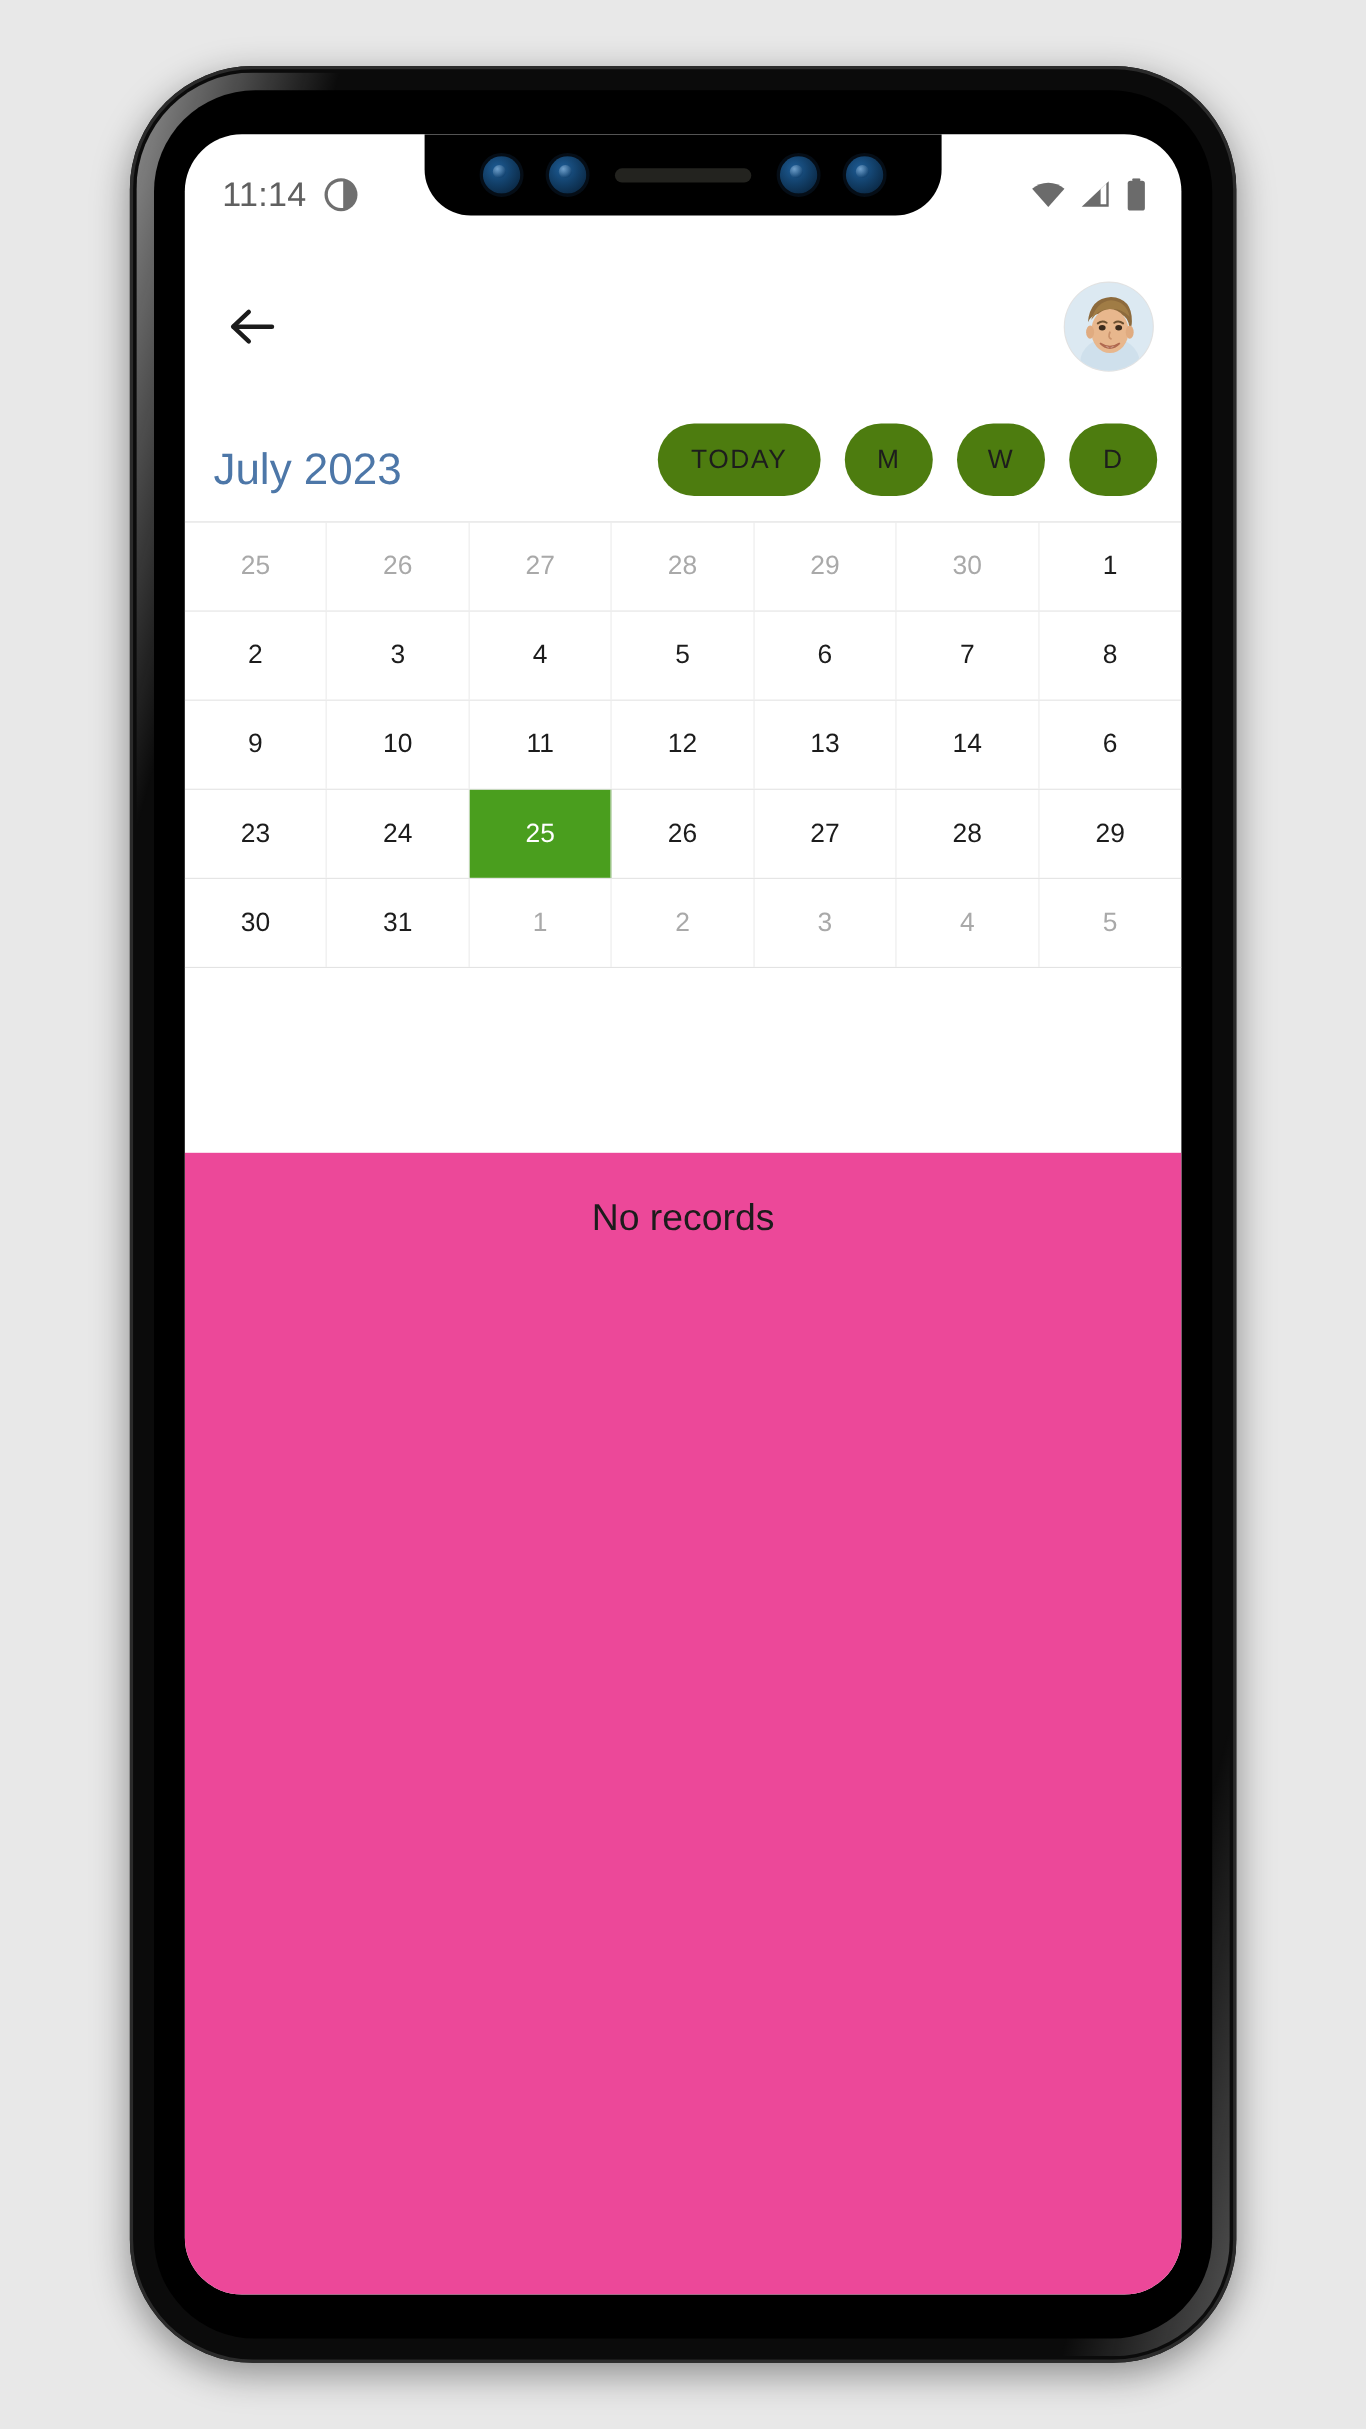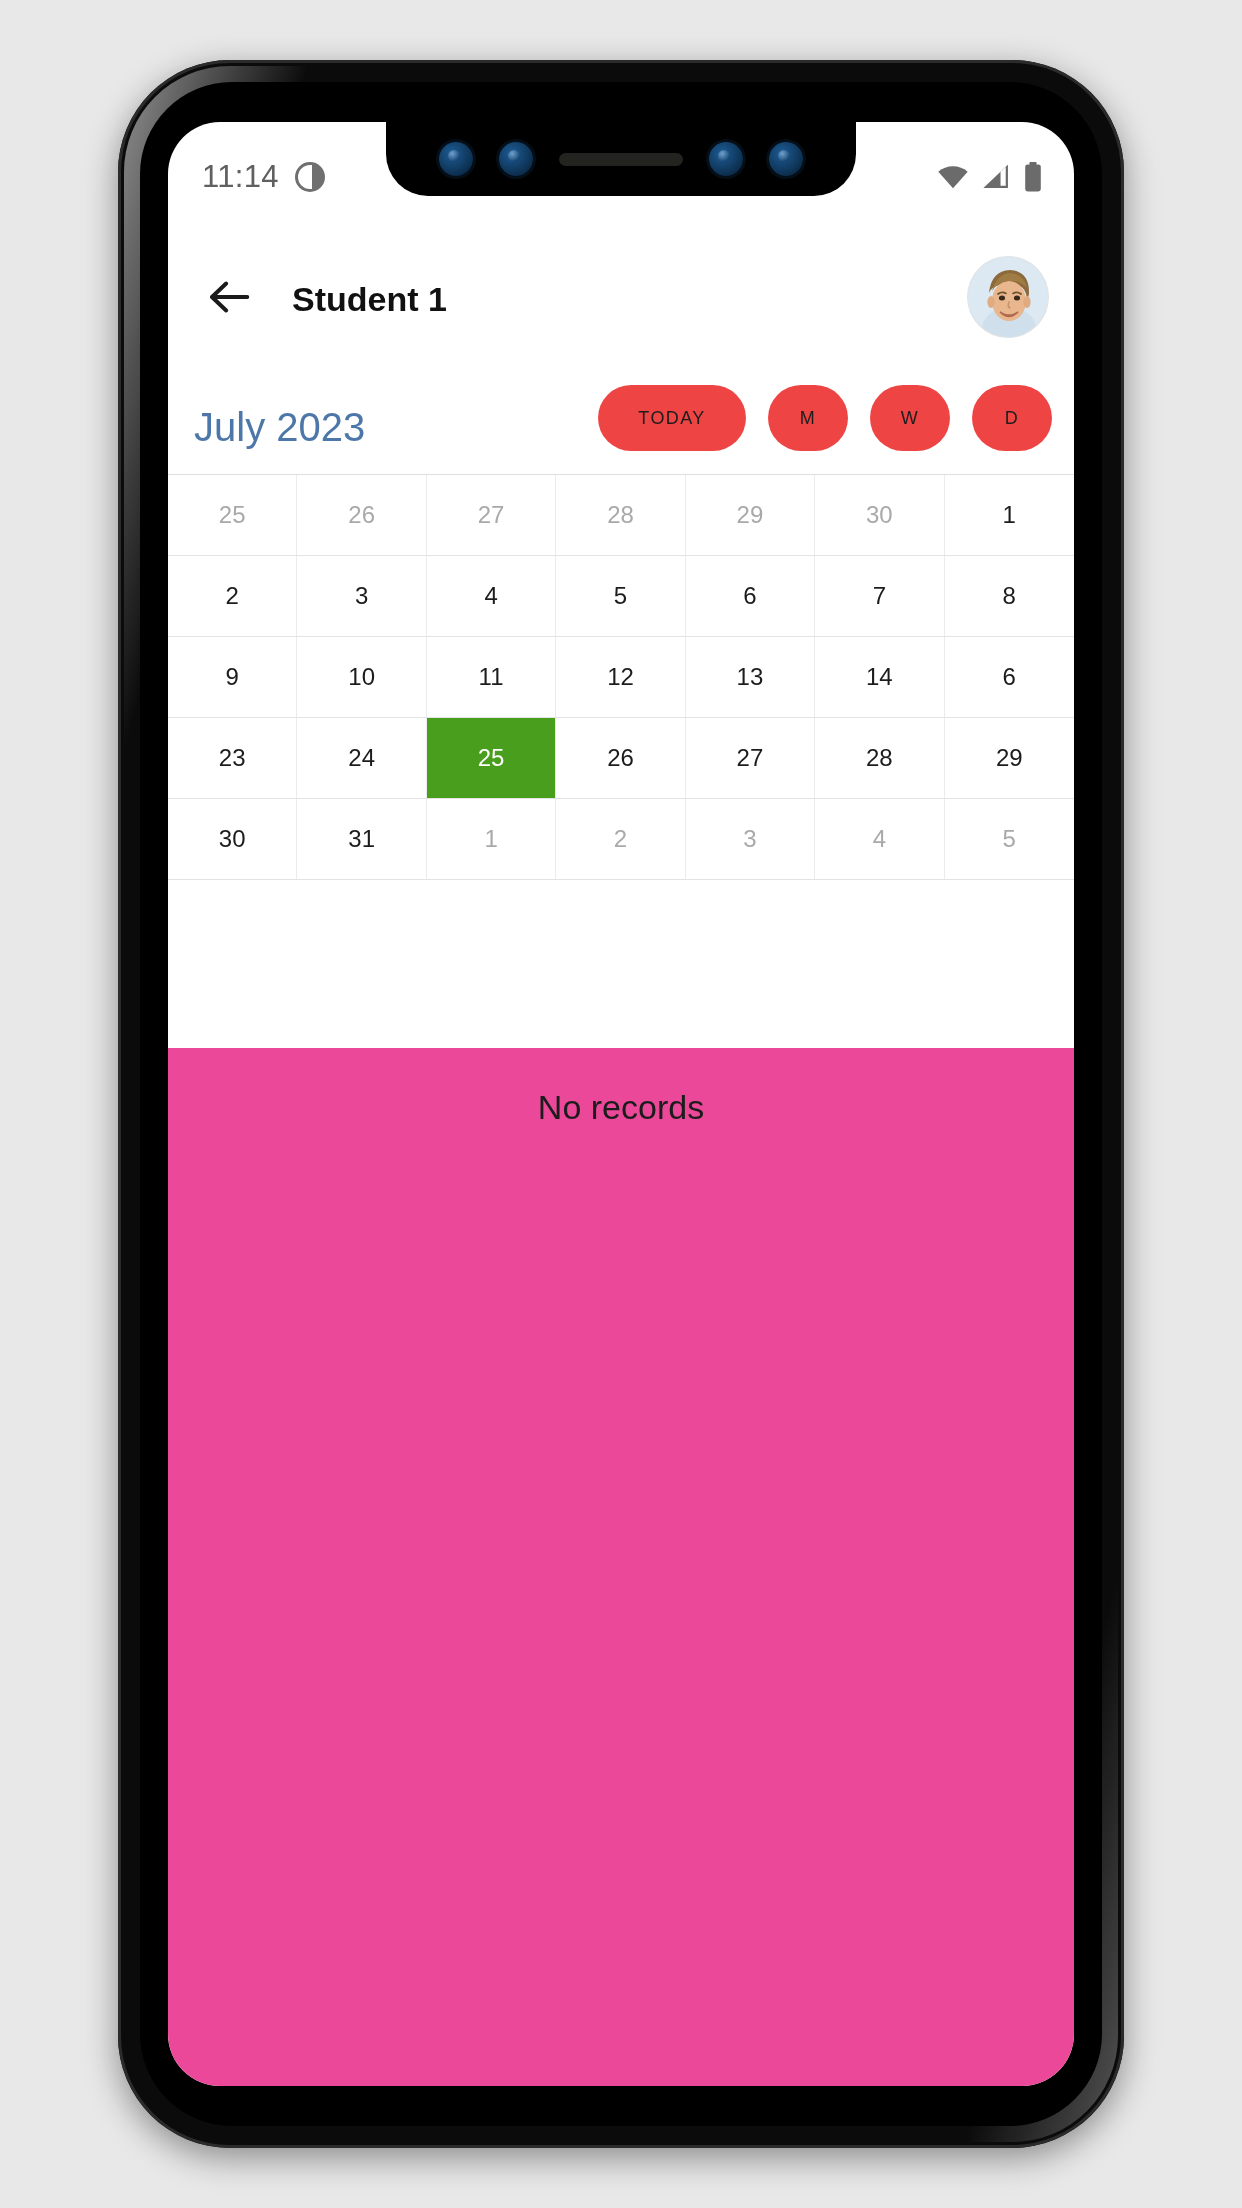--- a/index.html
+++ b/index.html
@@ -160,26 +160,26 @@
   #month-label {
     font-size: 40px; color: #4d77a8;
     white-space: nowrap;
     margin-top: 18px;
   }
   #chips {
     margin-left: auto;
     display: flex; align-items: center; gap: 22px;
   }
   .chip {
-    background: #ef4444;
+    background: #4d7c0f;
     color: #1d1d1d;
     border-radius: 44px;
     height: 66px;
     display: flex; align-items: center; justify-content: center;
-    font-size: 18px;
+    font-size: 24px;
     letter-spacing: 1.4px;
     cursor: pointer;
     user-select: none;
   }
   .chip.wide { padding: 0 30px; min-width: 148px; }
   .chip.round { width: 80px; }
 
   
   #calendar {
     position: absolute; top: 352px; left: 0; right: 0;
@@ -269,21 +269,20 @@
     </div>
 
     <div id="appbar">
       <div id="back-btn">
         <svg width="46" height="40" viewBox="0 0 24 20">
           <path d="M10 3 L2.6 10 L10 17" fill="none" stroke="#1b1b1b" stroke-width="2.1" stroke-linecap="round" stroke-linejoin="round"></path>
           <path d="M2.8 10 L21 10" fill="none" stroke="#1b1b1b" stroke-width="2.1" stroke-linecap="round"></path>
         </svg>
       </div>
       <div id="title-wrap">
-        <div id="app-subtitle">Student 1</div>
       </div>
       <div id="avatar">
         <svg width="80" height="80" viewBox="0 0 80 80">
           <rect width="80" height="80" fill="#dce9f2"></rect>
           <ellipse cx="41" cy="72" rx="27" ry="22" fill="#cfe0ec"></ellipse>
           <path d="M21 36 q2 -22 21 -23 q19 1 19 22 q0 5 -2 7 q-1 -11 -8 -13 q-9 3 -19 -1 q-8 1 -11 8z" fill="#8d6a3c"></path>
           <ellipse cx="41" cy="44" rx="17" ry="20" fill="#e8b78d"></ellipse>
           <ellipse cx="23" cy="45" rx="3.6" ry="6" fill="#e0ab80"></ellipse>
           <ellipse cx="59" cy="45" rx="3.6" ry="6" fill="#e0ab80"></ellipse>
           <ellipse cx="34" cy="41" rx="3.1" ry="2.5" fill="#3b2a1c"></ellipse>

